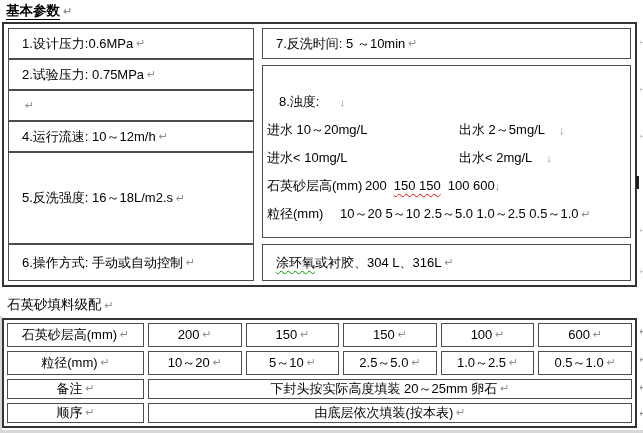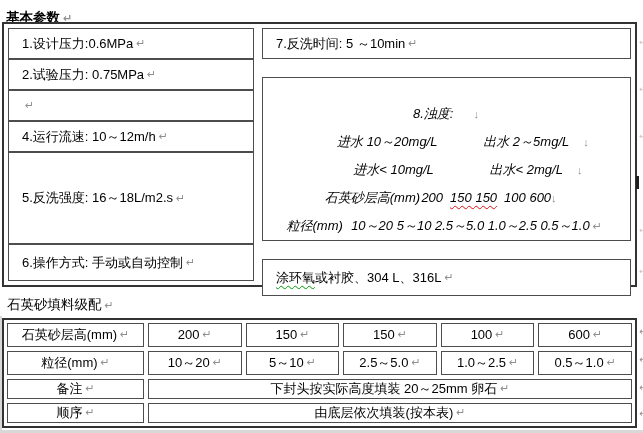--- a/index.html
+++ b/index.html
@@ -1,38 +1,38 @@
 <!DOCTYPE html>
 <html><head>
 <meta charset="utf-8">
 <style>
   * { box-sizing: border-box; margin: 0; padding: 0; }
   html,body { background:#fff; }
   body { font-family: "Liberation Sans", "DejaVu Sans", sans-serif; color:#000; }
   .page { position:relative; width:643px; height:433px; background:#ffffff; overflow:hidden; font-size:13px; }
 
   
-  .title1 { position:absolute; left:6px; top:9px; font-weight:bold; font-size:13.5px; }
+  .title1 { position:absolute; left:6px; top:2px; font-weight:bold; font-size:13.5px; }
   .title1 .t { border-bottom:1px solid #000; padding-bottom:1px; }
   .title2 { position:absolute; left:7px; top:296px; font-size:13.5px; }
 
   
   .pm { color:#8f8f8f; font-size:11px; margin-left:3px; }
   .lb { color:#8f8f8f; font-size:11px; }
 
   
   .outer { position:absolute; left:2px; top:22px; width:635px; height:265px;
            border:2px solid #333333; background:#fff; padding:4px; display:flex; gap:8px; }
   .col-left  { width:246px; display:flex; flex-direction:column; }
-  .col-right { flex:1; display:flex; flex-direction:column; gap:18px;text-align:center; }
+  .col-right { flex:1; display:flex; flex-direction:column; gap:6px; }
   .pbox { border:1px solid #4d4d4d; display:flex; align-items:center; padding-left:13px; background:#fff; }
   .h31 { flex:0 0 31px; } .h37 { flex:0 0 37px; } .grow { flex:1; }
 
   
-  .b8 { border:1px solid #4d4d4d; flex:1; padding:22px 17px 0 4px; background:#fff;font-style:italic; }
+  .b8 { border:1px solid #4d4d4d; flex:1; padding:22px 17px 0 4px; background:#fff; }
   .b8 .line { height:28px; line-height:28px; white-space:nowrap; }
   .ind12 { padding-left:12px; }
   .w192 { display:inline-block; width:192px; }
   .w98  { display:inline-block; width:98px; }
   .w73  { display:inline-block; width:73px; }
   .ml20 { margin-left:20px; } .ml14 { margin-left:14px; } .ml7 { margin-left:7px; }
   .wavy-red   { text-decoration:underline wavy #e01010; text-decoration-thickness:1px; text-underline-offset:3px; }
   .wavy-green { text-decoration:underline wavy #00a000; text-decoration-thickness:1px; text-underline-offset:3px; }
 
   

